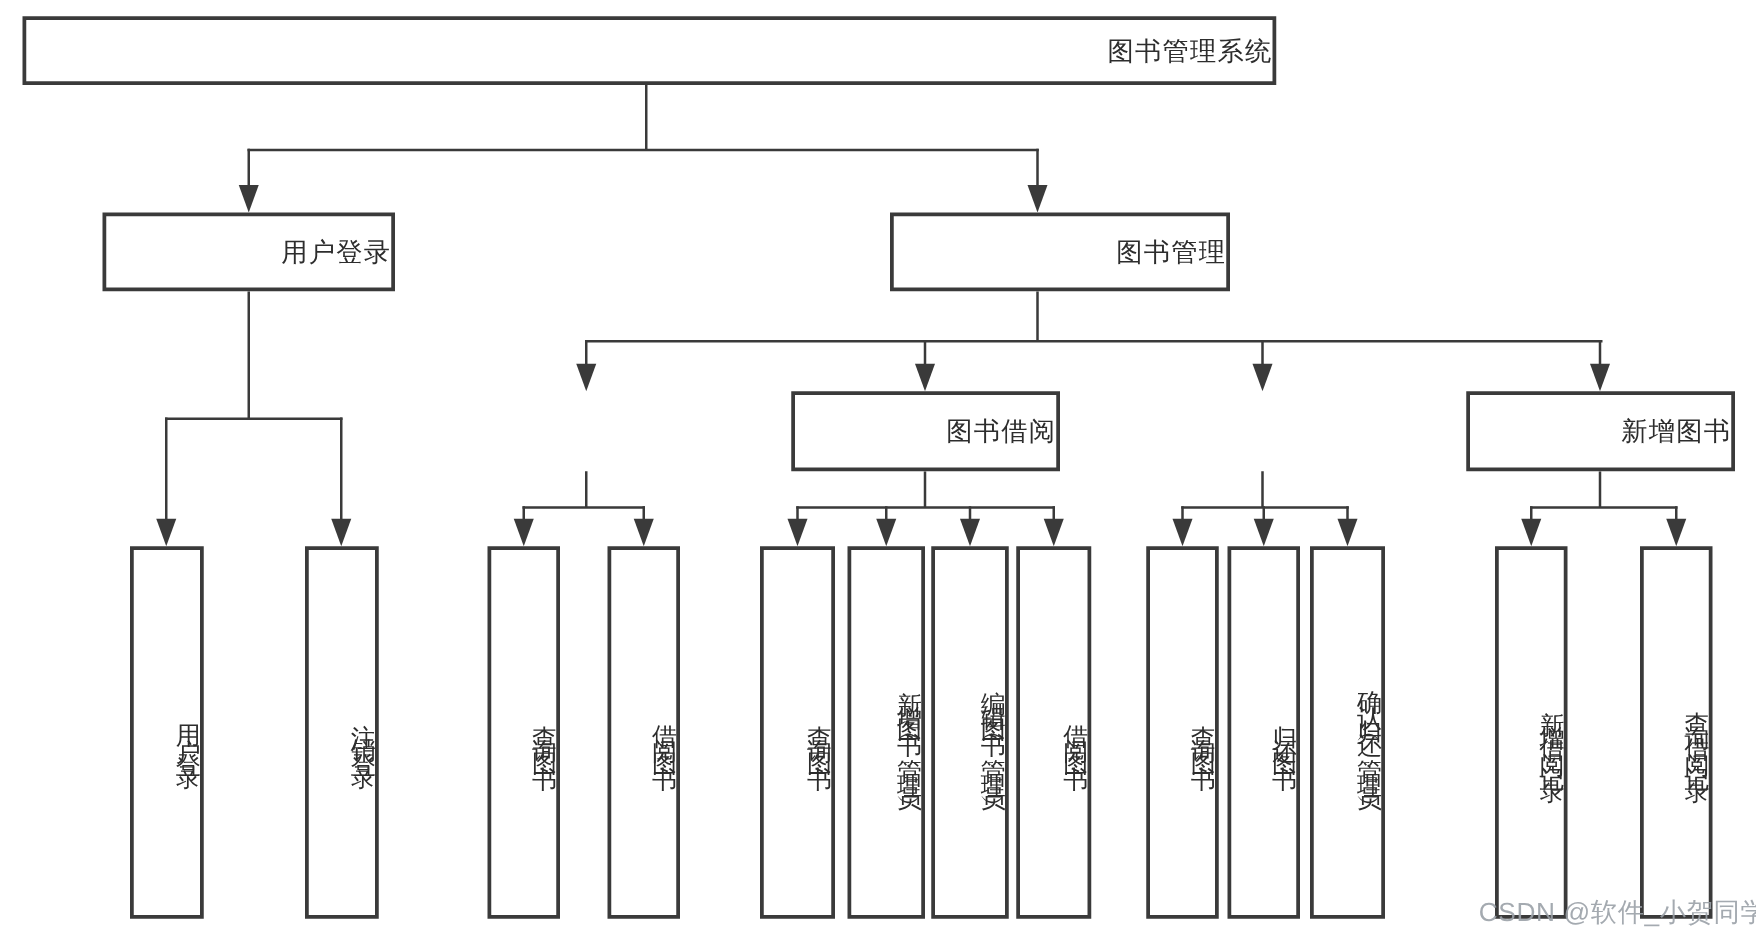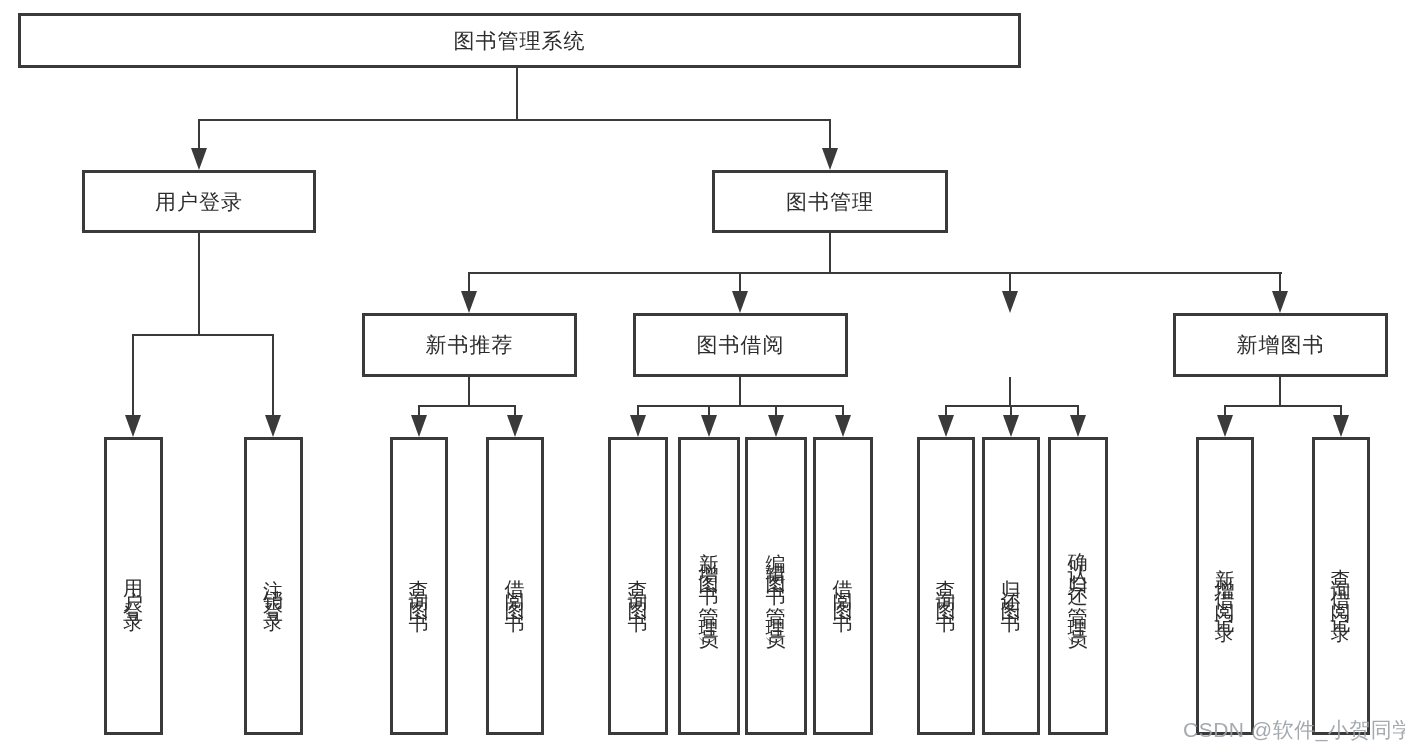--- a/index.html
+++ b/index.html
@@ -16,21 +16,21 @@
     height: 747px;
     background: #ffffff;
     overflow: hidden;
   }
   .box {
     position: absolute;
     border: 3px solid var(--line-color);
     background: #ffffff;
     display: flex;
     align-items: center;
-    justify-content: center;
+    justify-content: flex-end;
     font-size: 21px;
     letter-spacing: 1px;
     color: var(--text-color);
     z-index: 2;
   }
   .box.vertical span {
     writing-mode: vertical-rl;
     text-orientation: mixed;
     font-size: 20px;
     letter-spacing: 11px;
@@ -74,21 +74,21 @@
   <div class="ln" style="left:516px; top:68px; width:2px; height:52px;"></div>
   <div class="ln" style="left:198px; top:119px; width:633px; height:2px;"></div>
   <div class="ln" style="left:198px; top:119px; width:2px; height:31px;"></div>
   <div class="arrow" style="left:191px; top:148px;"></div>
   <div class="ln" style="left:829px; top:119px; width:2px; height:31px;"></div>
   <div class="arrow" style="left:822px; top:148px;"></div>
 
   <div class="box" style="left:82px; top:170px; width:234px; height:63px;">
     <span>用户登录</span>
   </div>
-  <div class="box" style="left:712px; top:170px; width:236px; height:63px;">
+  <div class="box" style="left:712px; top:170px; width:272px; height:63px;">
     <span>图书管理</span>
   </div>
 
   <div class="ln" style="left:198px; top:233px; width:2px; height:103px;"></div>
   <div class="ln" style="left:132px; top:334px; width:142px; height:2px;"></div>
   <div class="ln" style="left:132px; top:334px; width:2px; height:83px;"></div>
   <div class="arrow" style="left:125px; top:415px;"></div>
   <div class="ln" style="left:272px; top:334px; width:2px; height:83px;"></div>
   <div class="arrow" style="left:265px; top:415px;"></div>
 
@@ -96,23 +96,20 @@
   <div class="ln" style="left:468px; top:272px; width:814px; height:2px;"></div>
   <div class="ln" style="left:468px; top:272px; width:2px; height:22px;"></div>
   <div class="arrow" style="left:461px; top:291px;"></div>
   <div class="ln" style="left:739px; top:272px; width:2px; height:22px;"></div>
   <div class="arrow" style="left:732px; top:291px;"></div>
   <div class="ln" style="left:1009px; top:272px; width:2px; height:22px;"></div>
   <div class="arrow" style="left:1002px; top:291px;"></div>
   <div class="ln" style="left:1279px; top:272px; width:2px; height:22px;"></div>
   <div class="arrow" style="left:1272px; top:291px;"></div>
 
-  <div class="box" style="left:362px; top:313px; width:215px; height:64px;">
-    <span>新书推荐</span>
-  </div>
   <div class="box" style="left:633px; top:313px; width:215px; height:64px;">
     <span>图书借阅</span>
   </div>
   <div class="box" style="left:1173px; top:313px; width:215px; height:64px;">
     <span>新增图书</span>
   </div>
 
   <div class="ln" style="left:468px; top:377px; width:2px; height:29px;"></div>
   <div class="ln" style="left:418px; top:405px; width:98px; height:2px;"></div>
   <div class="ln" style="left:418px; top:405px; width:2px; height:14px;"></div>

